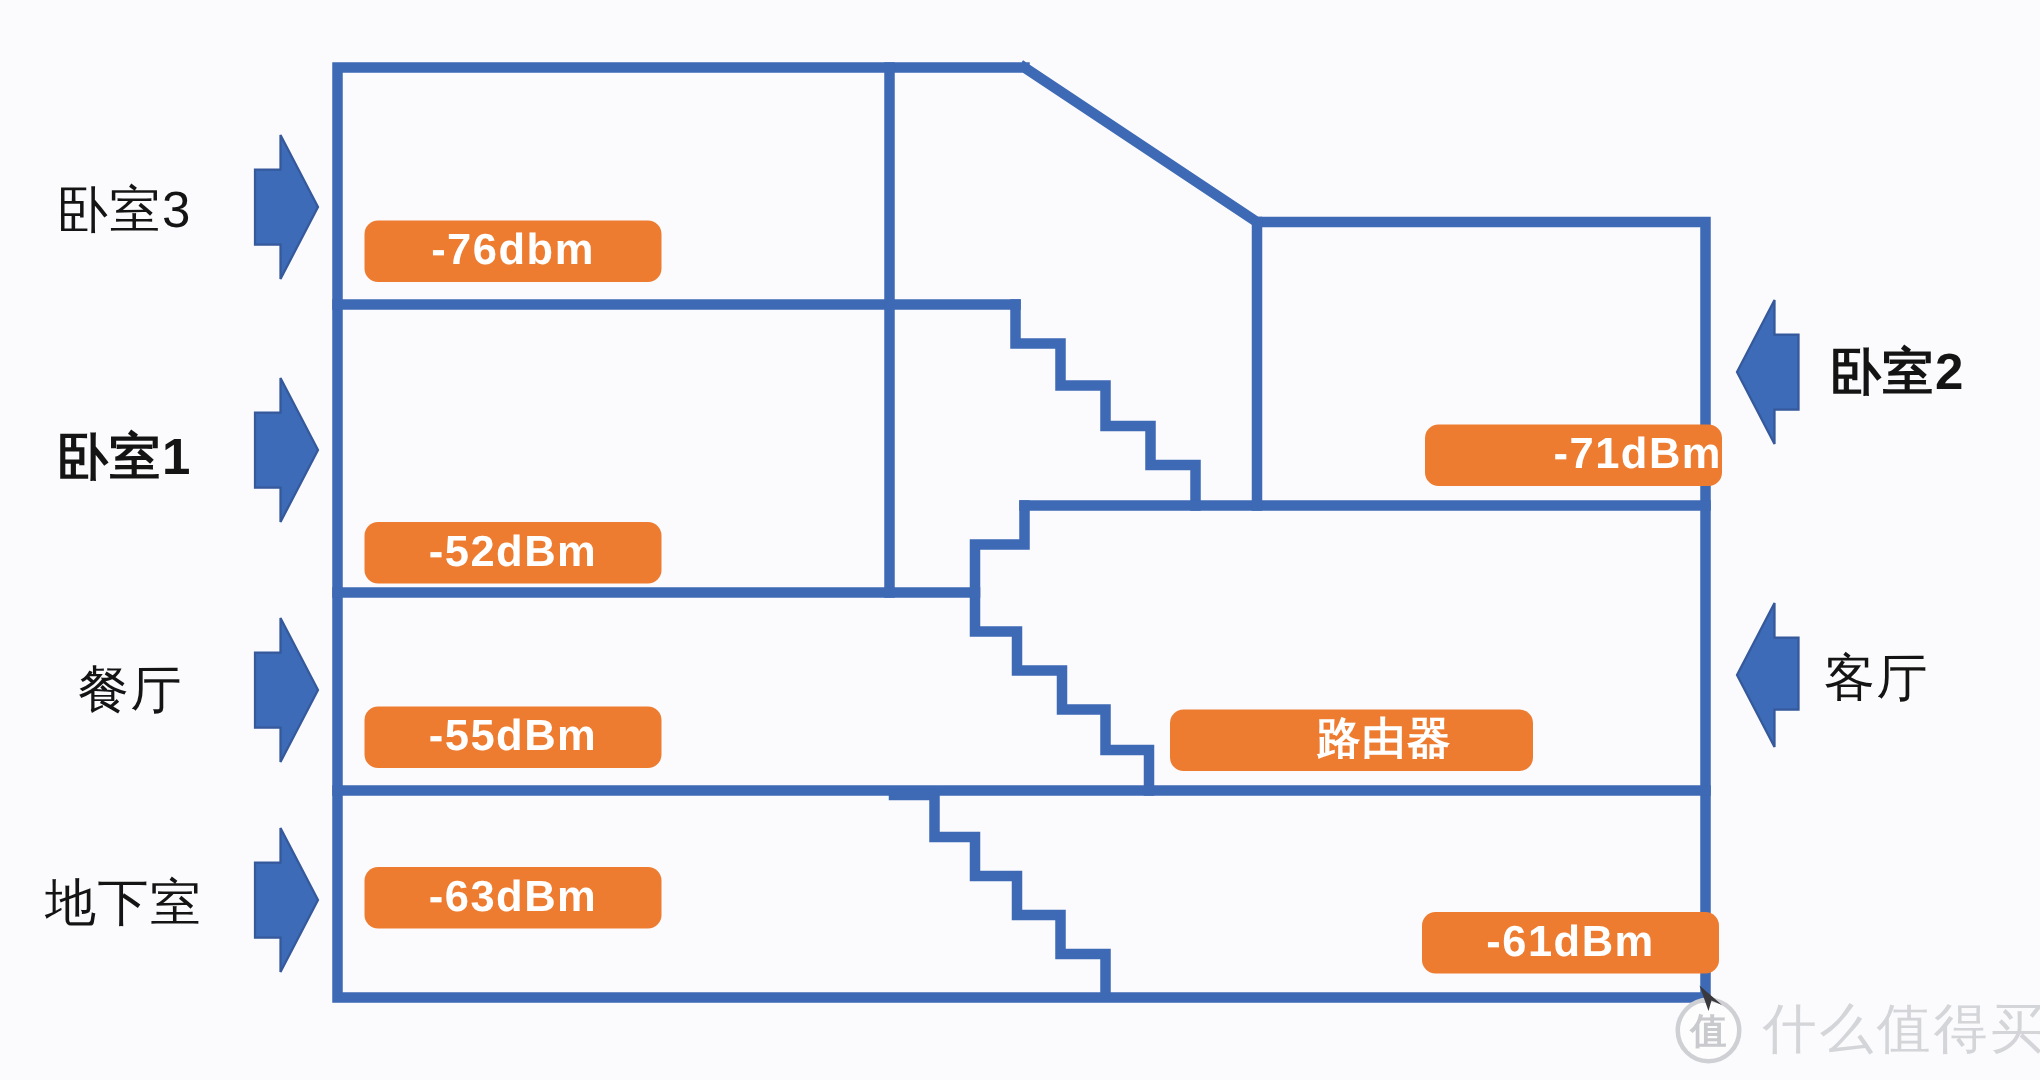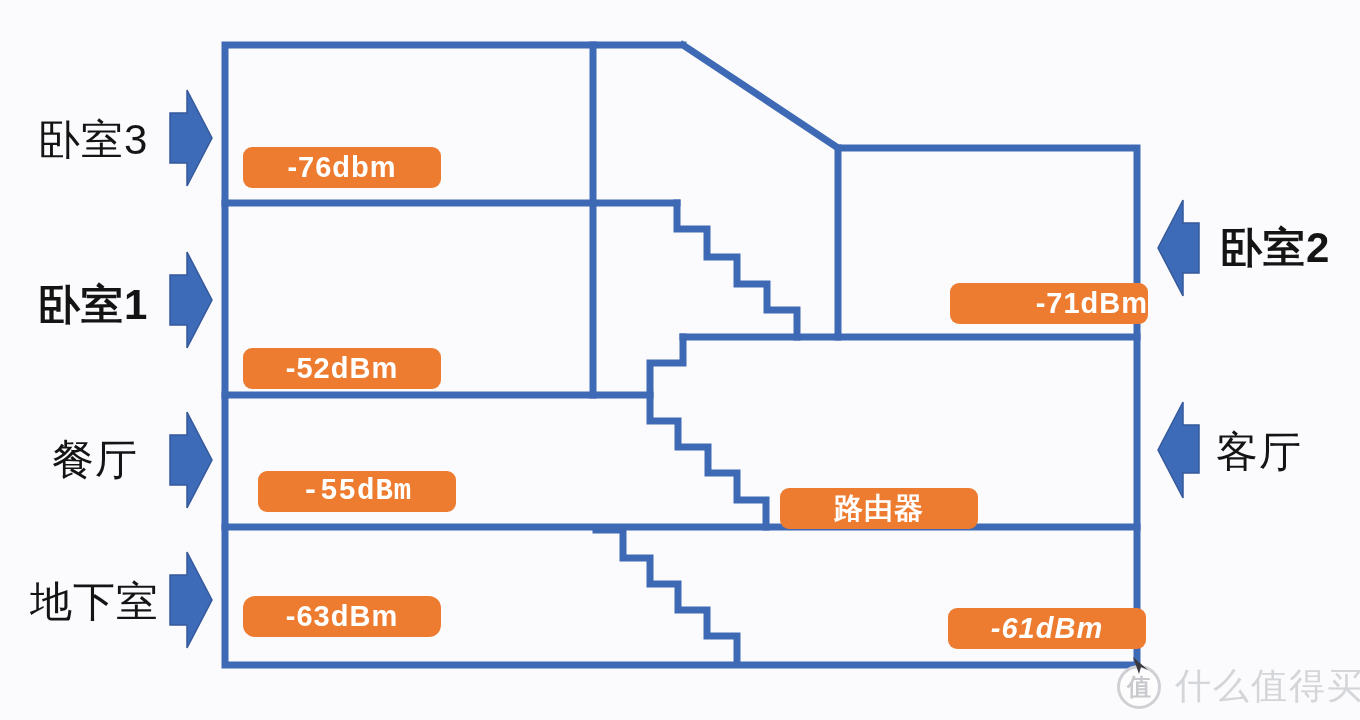--- a/index.html
+++ b/index.html
@@ -5,21 +5,21 @@
   html,body{margin:0;padding:0;}
   body{
     width:1360px;height:720px;position:relative;overflow:hidden;
     background:#fbfbfd;
     font-family:"Liberation Sans", sans-serif;
   }
   .stage{position:absolute;inset:0;width:1360px;height:720px;}
   svg.plan{position:absolute;left:0;top:0;z-index:1;}
   .room-label{
     position:absolute;z-index:3;
-    color:#141414;font-size:42px;line-height:48px;white-space:nowrap;
+    color:#141414;font-size:34px;line-height:48px;white-space:nowrap;
     letter-spacing:1px;
   }
   .badge{
     position:absolute;z-index:4;
     width:198px;height:41px;border-radius:9px;
     background:#ED7C31;color:#ffffff;
     font-size:29px;font-weight:600;line-height:41px;text-align:center;
     letter-spacing:1px;
   }
   .watermark{position:absolute;z-index:6;display:flex;align-items:center;}
@@ -76,25 +76,25 @@
 
   <div class="room-label" style="left:38px;top:116px;">卧室3</div>
   <div class="room-label" style="left:38px;top:281px;font-weight:bold;">卧室1</div>
   <div class="room-label" style="left:30px;top:578px;">地下室</div>
   <div class="room-label" style="left:52px;top:436px;">餐厅</div>
   <div class="room-label" style="left:1220px;top:224px;font-weight:bold;">卧室2</div>
   <div class="room-label" style="left:1216px;top:428px;text-align:right;">客厅</div>
 
   <div class="badge" style="left:243px;top:147px;">-76dbm</div>
   <div class="badge" style="left:243px;top:348px;">-52dBm</div>
-  <div class="badge" style="left:258px;top:471px;font-family:Liberation Mono, monospace;">-55dBm</div>
-  <div class="badge" style="left:243px;top:596px;border-radius:12px;">-63dBm</div>
+  <div class="badge" style="left:243px;top:471px;">-55dBm</div>
+  <div class="badge" style="left:243px;top:578px;">-63dBm</div>
   <div class="badge" style="left:950px;top:283px;text-align:right;">-71dBm</div>
-  <div class="badge" style="left:780px;top:488px;">路由器</div>
-  <div class="badge" style="left:948px;top:608px;font-style:italic;">-61dBm</div>
+  <div class="badge" style="left:780px;top:473px;padding-left:44px;">路由器</div>
+  <div class="badge" style="left:948px;top:608px;">-61dBm</div>
 
   <div class="watermark" style="left:1117px;top:662px;">
     <div class="wm-logo">值</div>
     <div class="wm-text">什么值得买</div>
   </div>
 
   <svg class="cursor" style="left:1128px;top:655px;" width="24" height="26" viewBox="0 0 24 26">
     <polygon points="5,2 11,19 13,12 20,15" fill="#3a3a3e"></polygon>
   </svg>
 

